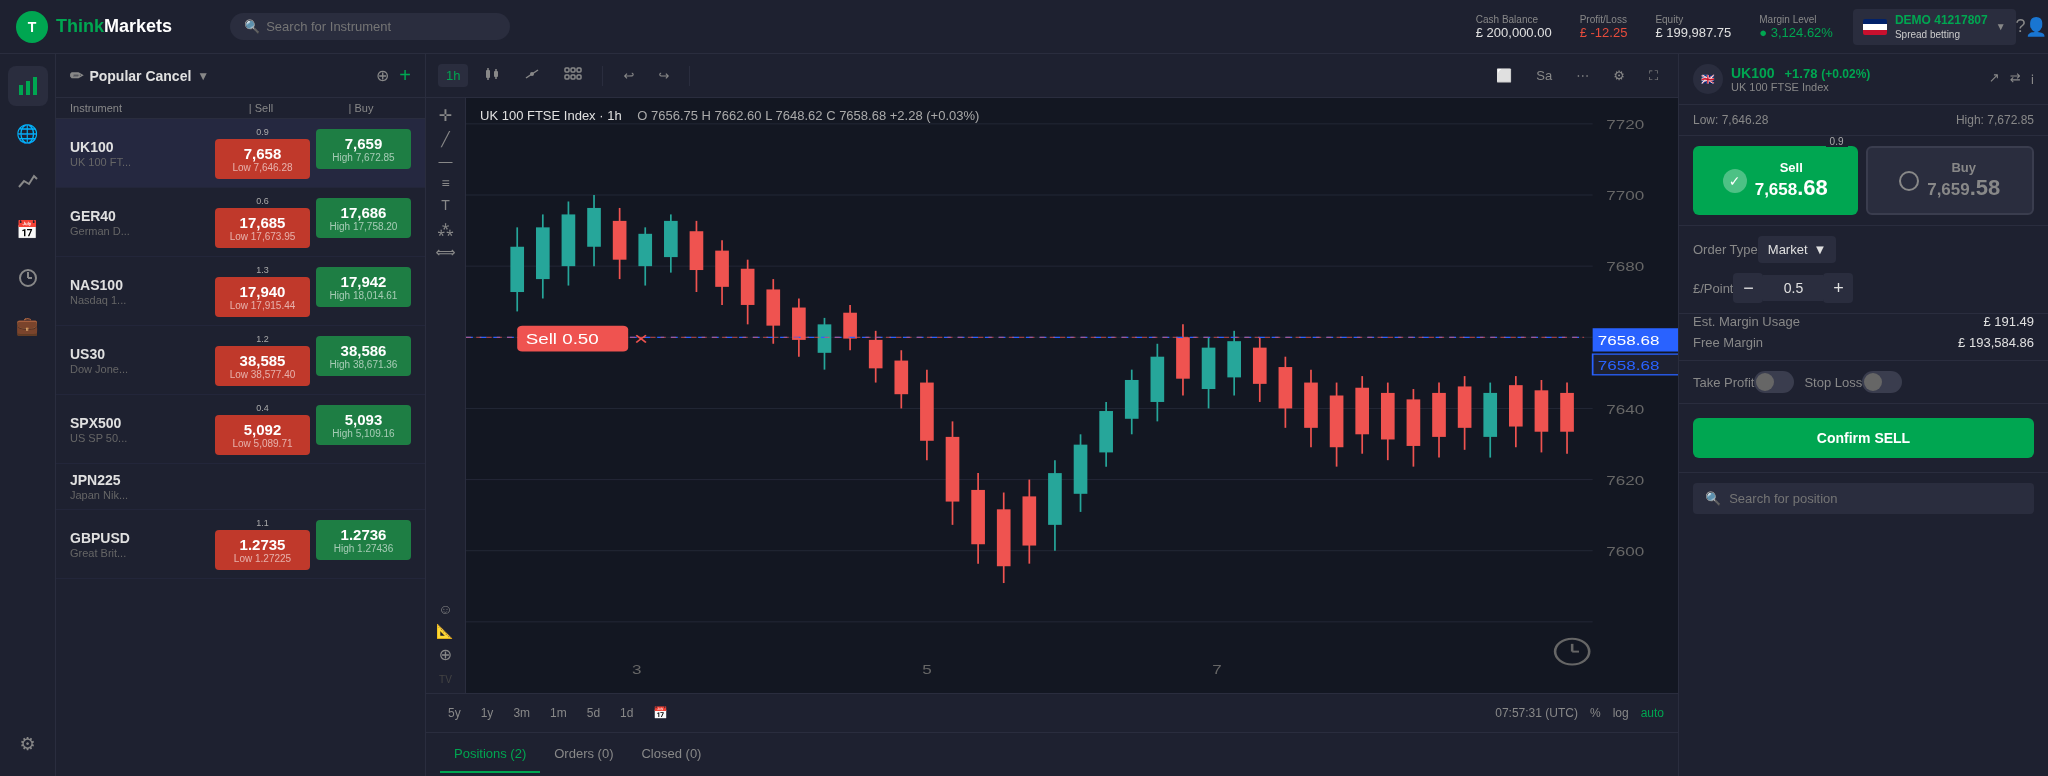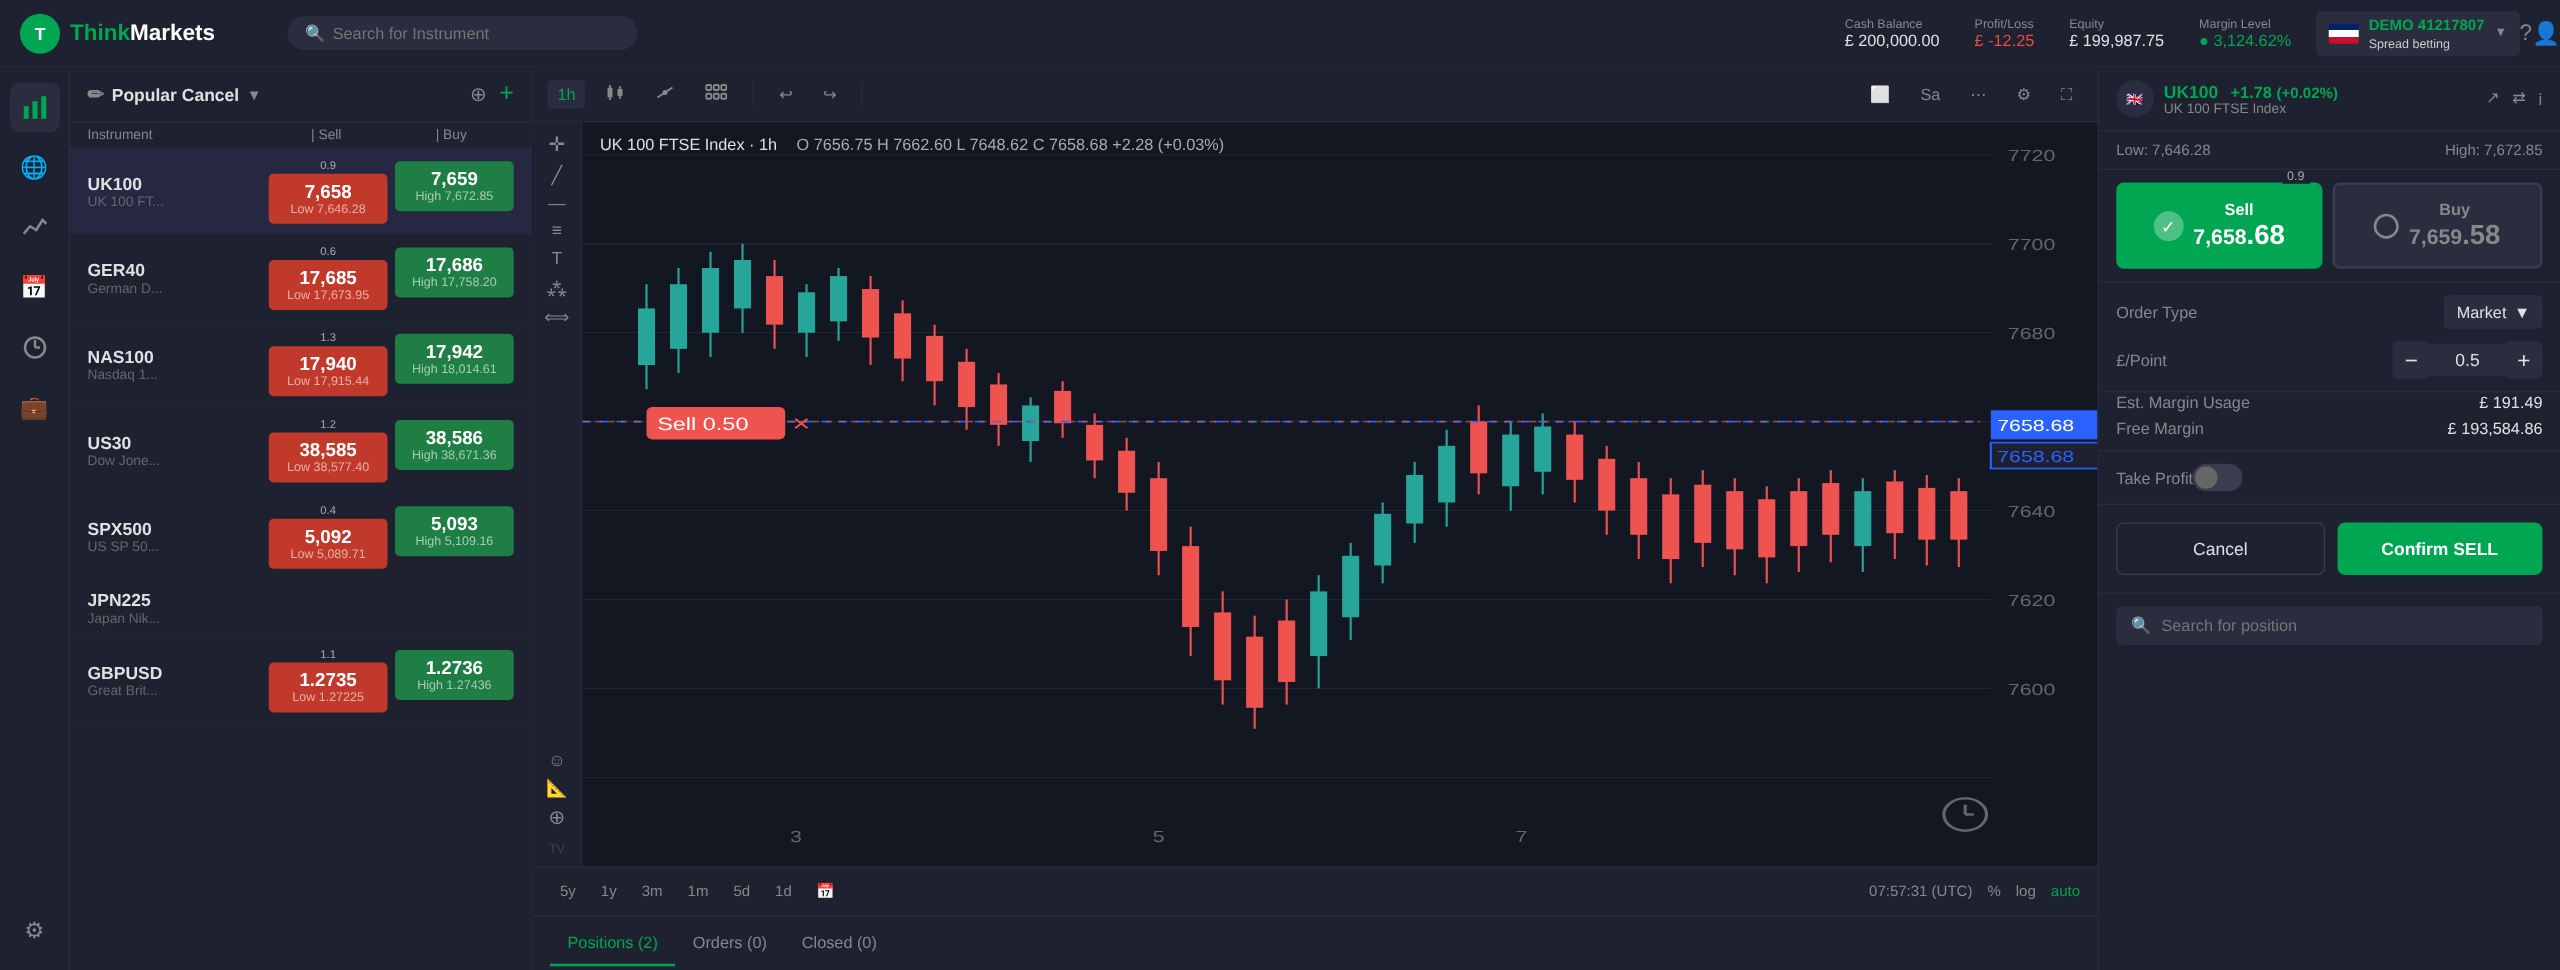--- a/index.html
+++ b/index.html
@@ -100,21 +100,21 @@
     .sell-btn .check-icon { width: 24px; height: 24px; background: rgba(255,255,255,0.3); border-radius: 50%; display: flex; align-items: center; justify-content: center; color: white; font-size: 14px; }
     .sell-btn .btn-text .label { font-size: 13px; color: white; font-weight: 600; }
     .sell-btn .btn-text .price { font-size: 17px; color: white; font-weight: 700; }
     .buy-btn { flex: 1; background: #2a2d3e; border: 2px solid #3a3d4e; border-radius: 6px; padding: 12px; cursor: pointer; display: flex; align-items: center; justify-content: center; gap: 8px; }
     .buy-btn .radio-outer { width: 20px; height: 20px; border: 2px solid #888; border-radius: 50%; }
     .buy-btn .btn-text .label { font-size: 13px; color: #888; font-weight: 600; }
     .buy-btn .btn-text .price { font-size: 17px; color: #888; font-weight: 700; }
     .spread-label { position: absolute; top: -10px; right: 10px; font-size: 10px; color: #aaa; background: #1e2130; padding: 0 4px; }
 
     .order-fields { padding: 10px 14px; display: flex; flex-direction: column; gap: 10px; border-bottom: 1px solid #2a2d3e; }
-    .field-row { display: flex; align-items: center; justify-content: space-between; }
+    .field-row { display: flex; align-items: center; justify-content: flex-start; }
     .field-label { font-size: 13px; color: #888; }
     .field-select { display: flex; align-items: center; gap: 6px; background: #2a2d3e; border-radius: 4px; padding: 6px 10px; cursor: pointer; }
 
     .stepper { display: flex; align-items: center; gap: 0; }
     .stepper-btn { width: 30px; height: 30px; background: #2a2d3e; border: none; color: #e0e0e0; cursor: pointer; font-size: 18px; display: flex; align-items: center; justify-content: center; border-radius: 4px; }
     .stepper-val { width: 60px; text-align: center; background: #2a2d3e; padding: 5px; color: #e0e0e0; font-size: 14px; border: none; outline: none; }
 
     .margin-info { padding: 0 14px 10px; display: flex; flex-direction: column; gap: 6px; border-bottom: 1px solid #2a2d3e; }
     .margin-row { display: flex; justify-content: space-between; font-size: 13px; }
     .margin-row .mlabel { color: #888; }
@@ -661,24 +661,27 @@
         <span class="mlabel">Free Margin</span>
         <span class="mvalue">£ 193,584.86</span>
       </div>
     </div>
 
     <div class="toggle-rows">
       <div class="toggle-row">
         <span class="toggle-label">Take Profit</span>
         <div class="toggle"></div>
       </div>
+      <div class="toggle-row">
+        <span class="toggle-label">Stop Loss</span>
+        <div class="toggle"></div>
+      </div>
     </div>
 
     <div class="action-buttons">
-      <button class="cancel-btn">Cancel</button>
       <button class="confirm-btn">Confirm SELL</button>
     </div>
 
     <div class="position-search">
       <div class="pos-search-bar">
         <span style="color:#888;">🔍</span>
         <input type="text" placeholder="Search for position" style="">
       </div>
     </div>
   </div>

